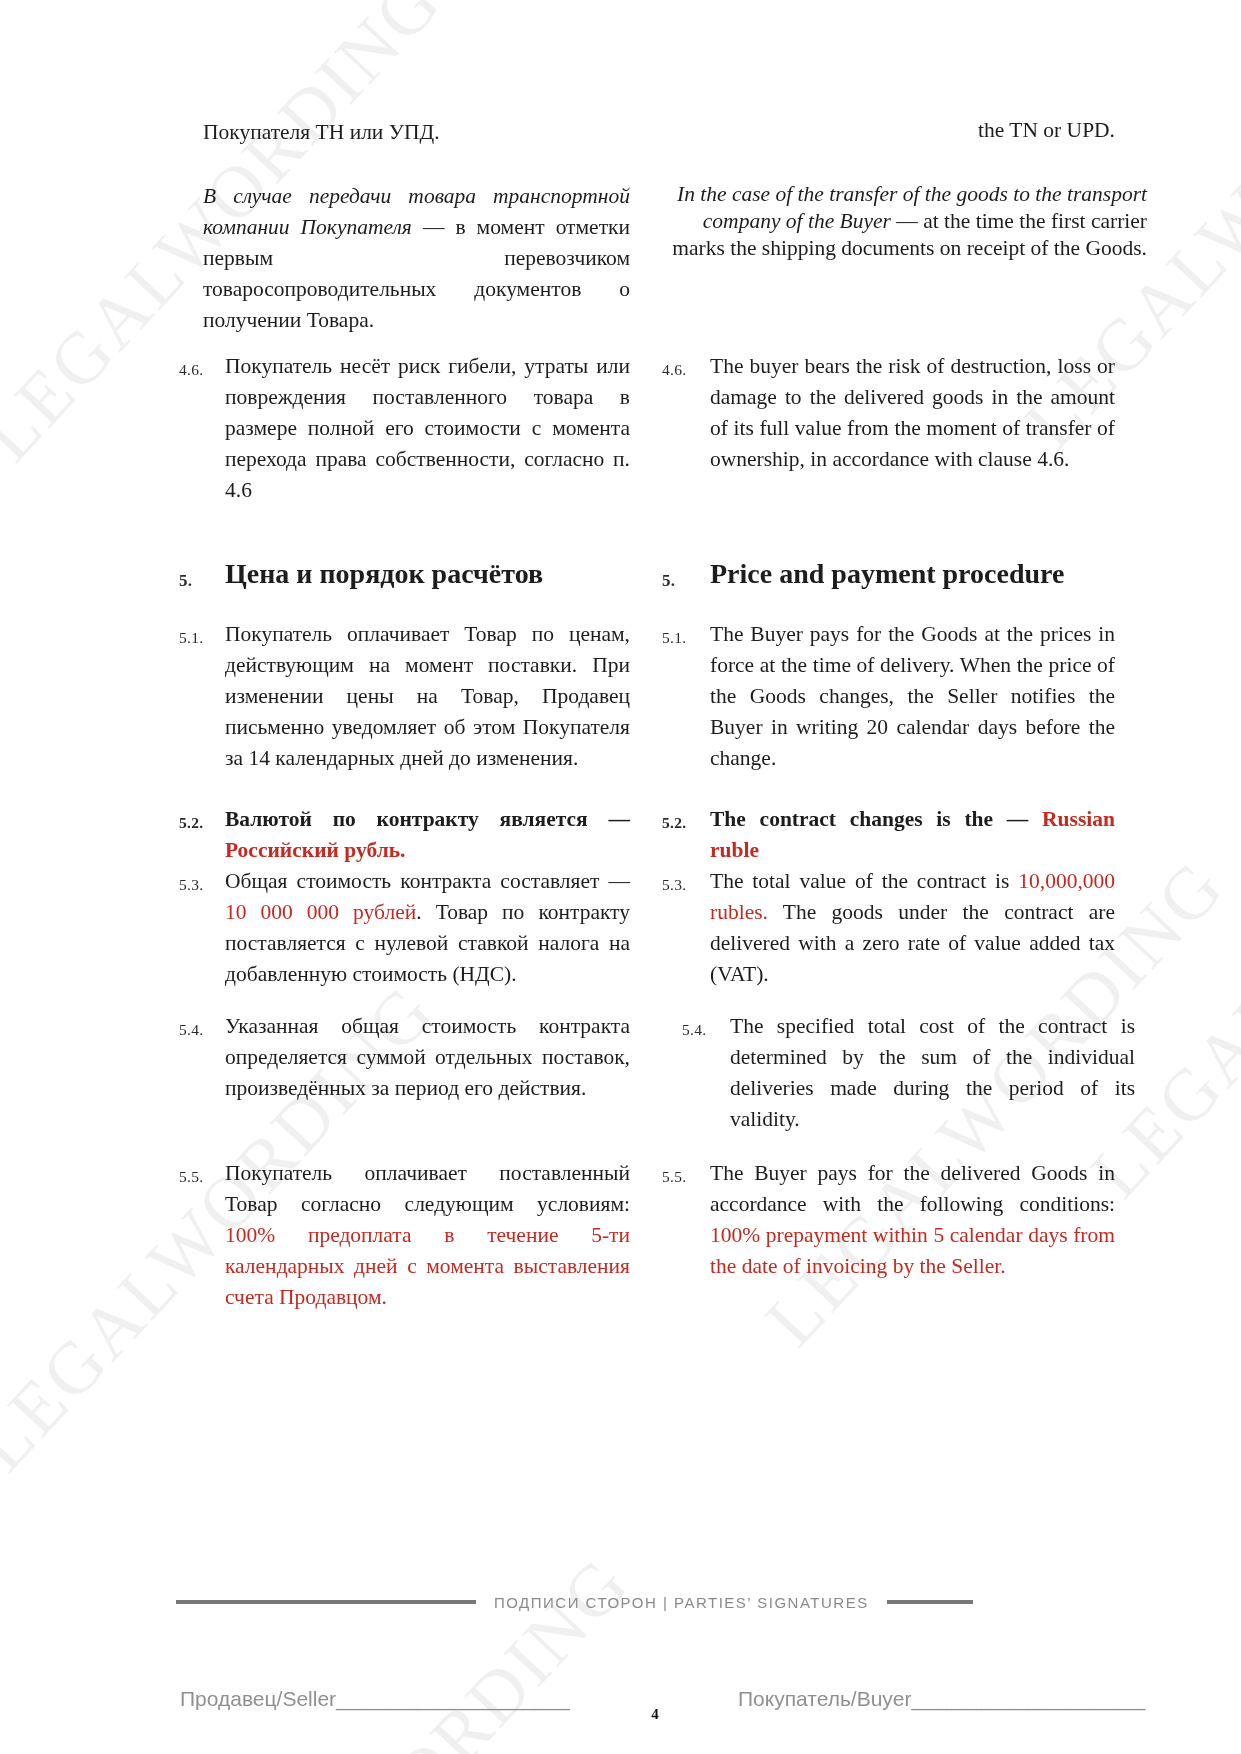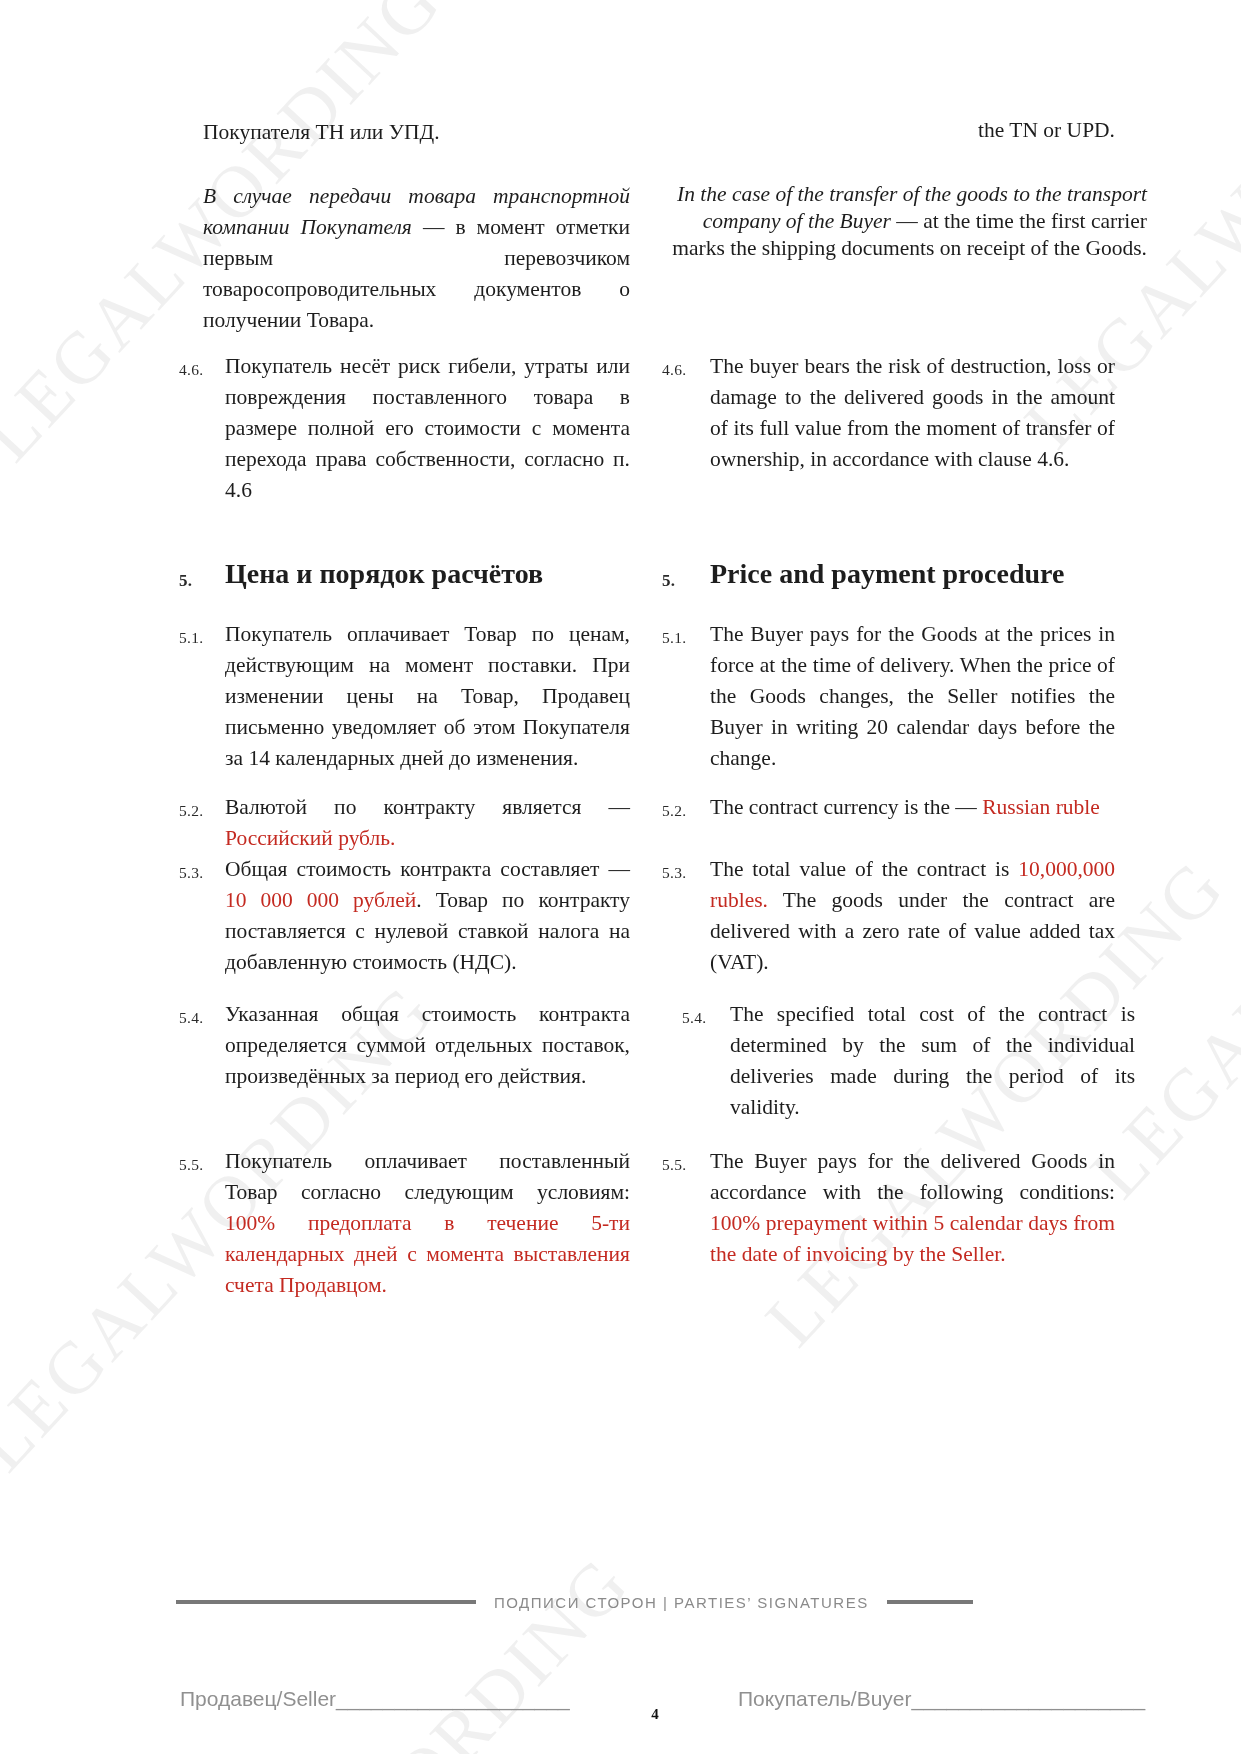--- a/index.html
+++ b/index.html
@@ -49,21 +49,21 @@
   .heading{
     flex:1;
     font-size:28px;line-height:34px;
     font-weight:700;
     text-align:left;
   }
   .row-m1{margin-top:33px;gap:32px;}
   .row-m2{margin-top:15px;}
   .row-m3{margin-top:51px;}
   .row-m4{margin-top:23px;}
-  .row-m5{margin-top:18px;}
+  .row-m5{margin-top:30px;font-weight:bold;}
   .row-m6{}
   .row-m7{margin-top:21px;gap:20px;}
   .row-m8{margin-top:23px;}
   .seg-italic{font-style:italic;}
   .seg-red{color:var(--red,#c42a21);}
   
   .sig-divider{
     position:absolute;left:176px;top:1591px;width:772px;height:22px;
     display:flex;align-items:center;
   }
@@ -174,21 +174,21 @@
     <div class="row row-m5">
       <div class="col ru">
         <div class="clause">
           <div class="cnum">5.2.</div>
           <div class="ctext"><span>Валютой по контракту является — </span><span class="seg-red">Российский рубль.</span></div>
         </div>
       </div>
       <div class="col en">
         <div class="clause">
           <div class="cnum">5.2.</div>
-          <div class="ctext"><span>The contract currency is the — </span><span class="seg-red">Russian ruble</span></div>
+          <div class="ctext"><span>The contract changes is the — </span><span class="seg-red">Russian ruble</span></div>
         </div>
       </div>
     </div>
 
     <div class="row row-m6">
       <div class="col ru">
         <div class="clause">
           <div class="cnum">5.3.</div>
           <div class="ctext"><span>Общая стоимость контракта составляет — </span><span class="seg-red">10 000 000 рублей</span><span>. Товар по контракту поставляется с нулевой ставкой налога на добавленную стоимость (НДС).</span></div>
         </div>

